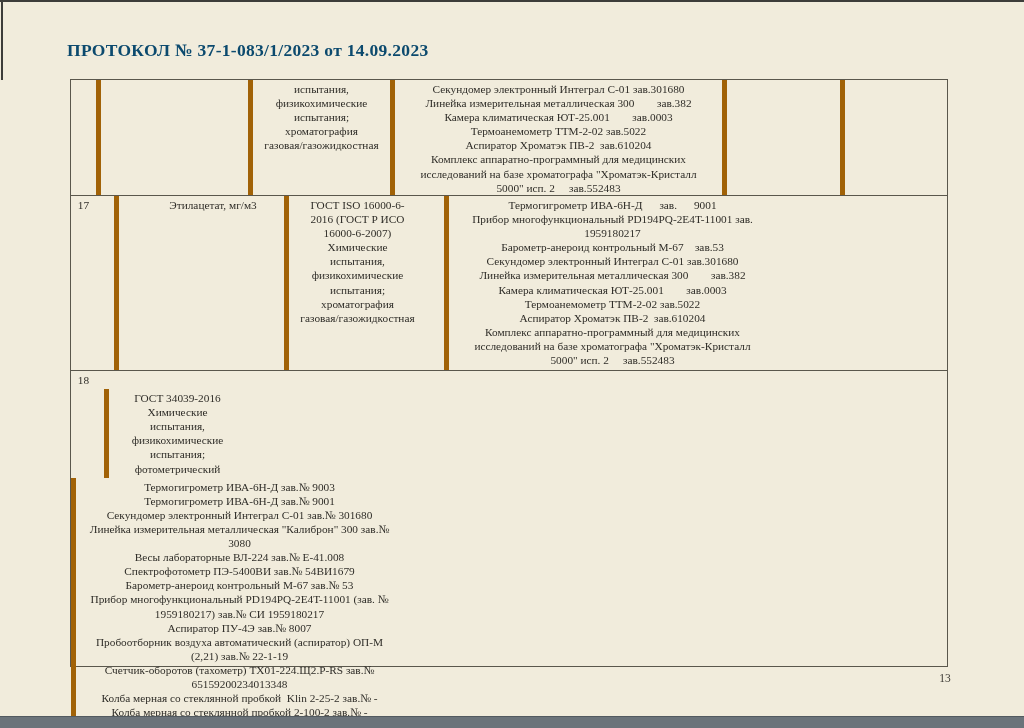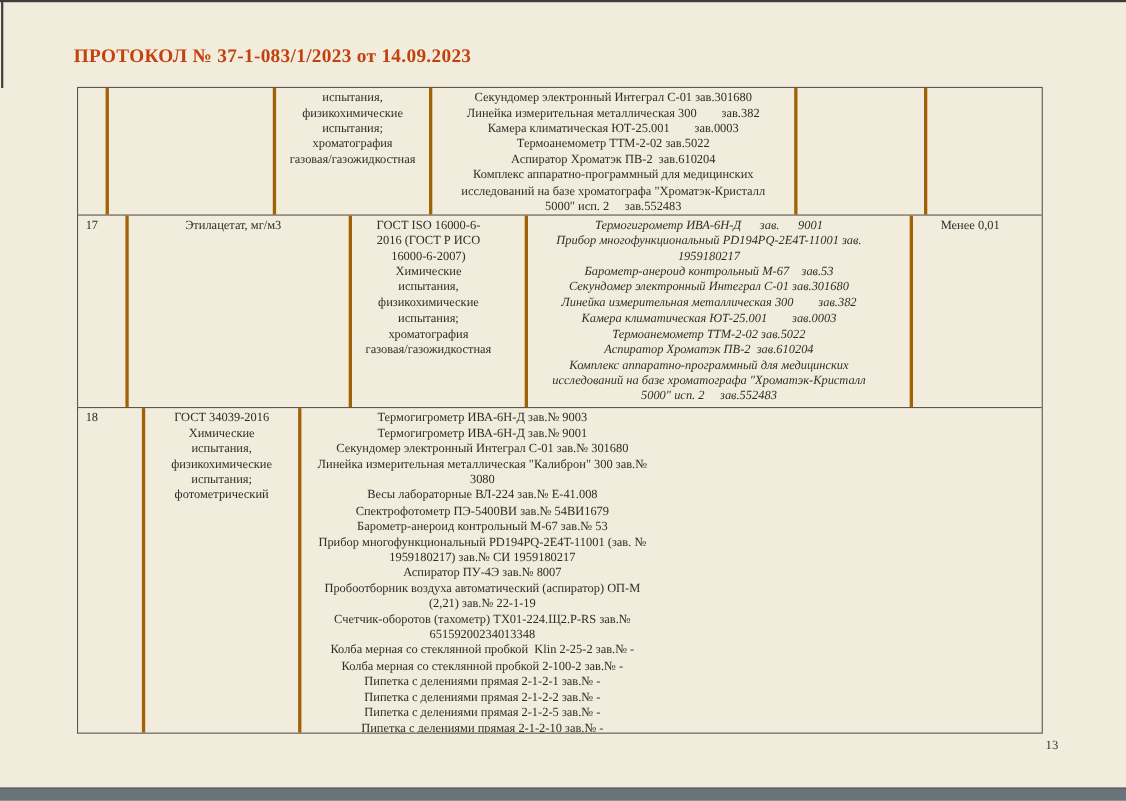--- a/index.html
+++ b/index.html
@@ -7,42 +7,42 @@
     width:1024px;height:728px;position:relative;overflow:hidden;
     background:#f1ecdc;
     font-family:"Liberation Serif", serif;
     color:#2f2d28;
   }
   .scan{position:absolute;inset:0;}
   .edge-top{position:absolute;left:0;top:0;width:1024px;height:2px;background:#3d3d3a;}
   .edge-left{position:absolute;left:1px;top:0;width:2px;height:80px;background:#3d3d3a;}
   .title{
     position:absolute;left:67px;top:40px;margin:0;
-    font-size:17.5px;font-weight:bold;letter-spacing:.3px;color:#c2410c;
+    font-size:17.5px;font-weight:bold;letter-spacing:.3px;color:#0c4a6e;
     white-space:nowrap;
   }
   .tbl{
     position:absolute;left:70px;top:79px;
     border:1px solid #5a574c;
     background:transparent;
   }
   .row{display:flex;}
   .row + .row{border-top:1px solid #5a574c;}
   .cell{
     flex:0 0 auto;box-sizing:border-box;
     padding:2px 3px;
     text-align:center;vertical-align:top;
     white-space:pre-line;
     font-size:11.3px;line-height:14.1px;
     overflow:hidden;
   }
-  .cell + .cell{border-left:3px solid #a16207;}
+  .cell + .cell{border-left:5px solid #a16207;}
   .pagenum{
     position:absolute;left:928px;top:672px;width:34px;
-    text-align:right;font-size:11.5px;color:#3a3833;
+    text-align:center;font-size:11.5px;color:#3a3833;
   }
   .strip{
     position:absolute;left:0;top:716px;width:1024px;height:12px;
     background:#6b737a;border-top:1px solid #525a60;
   }
 </style>
 </head>
 <body>
 
 <div class="scan">
@@ -67,44 +67,43 @@
 Аспиратор Хроматэк ПВ-2&nbsp; зав.610204
 Комплекс аппаратно-программный для медицинских
 исследований на базе хроматографа "Хроматэк-Кристалл
 5000" исп. 2&nbsp;&nbsp;&nbsp;&nbsp;&nbsp;зав.552483</div>
         <div class="cell" style="width: 118px;"></div>
         <div class="cell" style="width: 107px;"></div>
       </div>
       <div class="row" style="height: 174px; gap: 18px;">
         <div class="cell" style="width: 25px;">17</div>
         <div class="cell" style="width: 152px; padding-left: 44px;">Этилацетат, мг/м3</div>
-        <div class="cell" style="width: 142px; margin-left: 33px;">ГОСТ ISO 16000-6-
+        <div class="cell" style="width: 142px;">ГОСТ ISO 16000-6-
 2016 (ГОСТ Р ИСО
 16000-6-2007)
 Химические
 испытания,
 физикохимические
 испытания;
 хроматография
 газовая/газожидкостная</div>
-        <div class="cell" style="width: 332px; font-style: italic;">Термогигрометр ИВА-6Н-Д&nbsp;&nbsp;&nbsp;&nbsp;&nbsp;&nbsp;зав.&nbsp;&nbsp;&nbsp;&nbsp;&nbsp;&nbsp;9001
+        <div class="cell" style="width: 332px;">Термогигрометр ИВА-6Н-Д&nbsp;&nbsp;&nbsp;&nbsp;&nbsp;&nbsp;зав.&nbsp;&nbsp;&nbsp;&nbsp;&nbsp;&nbsp;9001
 Прибор многофункциональный PD194PQ-2E4T-11001 зав.
 1959180217
 Барометр-анероид контрольный М-67&nbsp;&nbsp;&nbsp;&nbsp;зав.53
 Секундомер электронный Интеграл С-01 зав.301680
 Линейка измерительная металлическая 300&nbsp;&nbsp;&nbsp;&nbsp;&nbsp;&nbsp;&nbsp;&nbsp;зав.382
 Камера климатическая ЮТ-25.001&nbsp;&nbsp;&nbsp;&nbsp;&nbsp;&nbsp;&nbsp;&nbsp;зав.0003
 Термоанемометр ТТМ-2-02 зав.5022
 Аспиратор Хроматэк ПВ-2&nbsp; зав.610204
 Комплекс аппаратно-программный для медицинских
 исследований на базе хроматографа "Хроматэк-Кристалл
 5000" исп. 2&nbsp;&nbsp;&nbsp;&nbsp;&nbsp;зав.552483</div>
-        <div class="cell" style="width: 107px;">Менее 0,01</div>
       </div>
-      <div class="row" style="height: 295px;">
+      <div class="row" style="height: 295px; flex-direction: column;">
         <div class="cell" style="width: 25px;">18</div>
         <div class="cell" style="width: 142px; margin-left: 33px;">ГОСТ 34039-2016
 Химические
 испытания,
 физикохимические
 испытания;
 фотометрический</div>
         <div class="cell" style="width: 332px;">Термогигрометр ИВА-6Н-Д зав.№ 9003
 Термогигрометр ИВА-6Н-Д зав.№ 9001
 Секундомер электронный Интеграл С-01 зав.№ 301680

